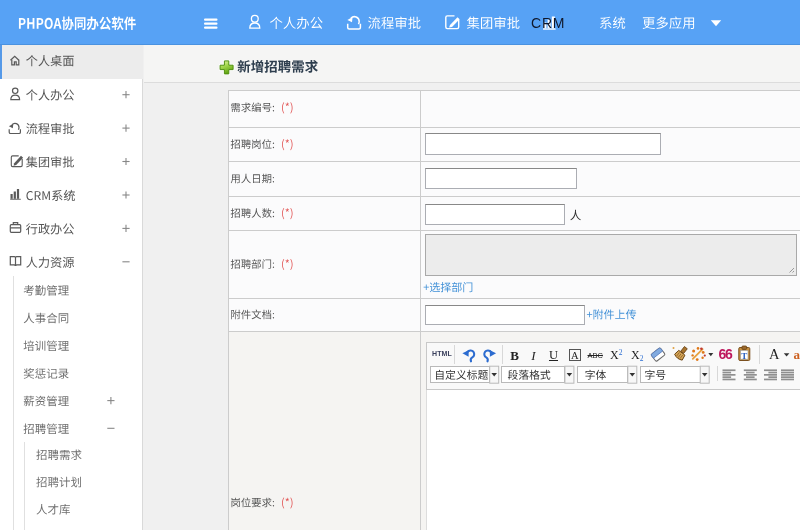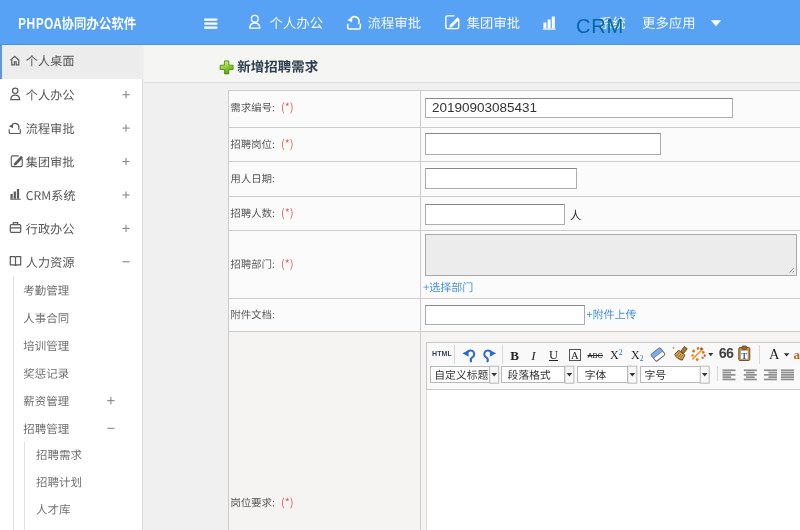--- a/index.html
+++ b/index.html
@@ -14,21 +14,20 @@
 <div class="abs" style="left:228px;top:90px;width:640px;height:500px;background:#fbfbfc;border:1px solid #ccc;border-right:none"></div>
 <div class="abs" style="left:229px;top:332px;width:639px;height:198px;background:#f5f4f2"></div>
 <div class="abs" style="left:420px;top:90px;width:1px;height:500px;background:#ccc"></div>
 <div class="abs" style="left:228px;top:127px;width:640px;height:1px;background:#ccc"></div>
     <div class="abs" style="left:228px;top:161px;width:640px;height:1px;background:#ccc"></div>
     <div class="abs" style="left:228px;top:196px;width:640px;height:1px;background:#ccc"></div>
     <div class="abs" style="left:228px;top:230px;width:640px;height:1px;background:#ccc"></div>
     <div class="abs" style="left:228px;top:298px;width:640px;height:1px;background:#ccc"></div>
     <div class="abs" style="left:228px;top:331px;width:640px;height:1px;background:#ccc"></div>
 
-<div class="abs" style="left:425px;top:98px;width:308px;height:20px;background:#fff;border:1px solid #abadb3;border-top-color:#888;font-size:13.5px;color:#333;line-height:18px;padding-left:6px">20190903085431</div>
 <div class="abs" style="left:425px;top:133px;width:236px;height:22px;background:#fff;border:1px solid #abadb3;border-top-color:#888"></div>
 <div class="abs" style="left:425px;top:168px;width:152px;height:21px;background:#fff;border:1px solid #abadb3;border-top-color:#888"></div>
 <div class="abs" style="left:425px;top:204px;width:140px;height:21px;background:#fff;border:1px solid #abadb3;border-top-color:#888"></div>
 <div class="abs" style="left:425px;top:234px;width:372px;height:42px;background:#ececec;border:1px solid #a9a9a9"></div>
 <div class="abs" style="left:425px;top:305px;width:160px;height:20px;background:#fff;border:1px solid #abadb3;border-top-color:#888"></div>
 
 <div class="abs" style="left:425.5px;top:342px;width:440px;height:48px;background:#f9f9f9;border:1px solid #c8c8c8;border-right:none"></div>
 <div class="abs" style="left:425.5px;top:390px;width:440px;height:140px;background:#fff;border-left:1px solid #ddd"></div>
 
 <div class="abs" style="left:430px;top:366.2px;width:60px;height:17px;background:#fff;border:1px solid #b9b9b9"></div>
@@ -42,24 +41,24 @@
 <div class="abs" style="left:716.9px;top:366px;width:1px;height:15px;background:#d8d8d8"></div>
 
 <div class="abs" style="left:432px;top:350px;font-size:7px;font-weight:bold;color:#3a3f5c;letter-spacing:0.1px">HTML</div>
 <div class="abs" style="left:509px;top:348px;width:11px;text-align:center;font-family:'Liberation Serif',serif;font-size:13px;font-weight:bold;color:#222">B</div>
 <div class="abs" style="left:528px;top:348px;width:11px;text-align:center;font-family:'Liberation Serif',serif;font-size:13px;font-style:italic;color:#222">I</div>
 <div class="abs" style="left:548px;top:348px;width:11px;text-align:center;font-family:'Liberation Serif',serif;font-size:12.5px;color:#222;text-decoration:underline">U</div>
 <div class="abs" style="left:569px;top:348.5px;width:11.5px;height:12.5px;border:1px solid #555;text-align:center;font-family:'Liberation Serif',serif;font-size:10.5px;color:#222;line-height:11.5px">A</div>
 <div class="abs" style="left:587.5px;top:350.5px;font-size:7.5px;font-weight:normal;color:#222;text-decoration:line-through">ABC</div>
 <div class="abs" style="left:610px;top:348px;font-family:'Liberation Serif',serif;font-size:12px;color:#222">X<span style="font-size:7.5px;color:#2e6fd2;vertical-align:4px">2</span></div>
 <div class="abs" style="left:631px;top:348px;font-family:'Liberation Serif',serif;font-size:12px;color:#222">X<span style="font-size:7.5px;color:#2e6fd2;vertical-align:-2px">2</span></div>
-<div class="abs" style="left:718.5px;top:346px;font-family:Liberation Mono, monospace;font-size:14px;font-weight:bold;color:#404040;letter-spacing:-1.2px">66</div>
+<div class="abs" style="left:718.5px;top:346px;font-family:Liberation Sans, sans-serif;font-size:14px;font-weight:bold;color:#be185d;letter-spacing:-1.2px">66</div>
 <div class="abs" style="left:769px;top:346px;font-family:'Liberation Serif',serif;font-size:14.5px;color:#222">A</div>
 <div class="abs" style="left:793.5px;top:347px;font-family:'Liberation Serif',serif;font-size:13px;font-weight:bold;color:#cc5f1e">a</div>
-<div class="abs" style="left:576px;top:15px;font-size:20px;letter-spacing:0.8px;color:#0369a1;z-index:5">CRM</div>
+<div class="abs" style="left:531px;top:15px;font-size:14px;letter-spacing:0.8px;color:#0f172a;z-index:5">CRM</div>
 
 <div class="abs" style="left:0;top:0;width:800px;height:45px;background:#57a2f5;border-bottom:1px solid #4a92e0"></div>
 
 <div class="abs" style="left:0;top:45px;width:143px;height:485px;background:#fff;border-right:1px solid #d9d9d9"></div>
 <div class="abs" style="left:0;top:45px;width:143px;height:33.5px;background:#ececec"></div>
 <div class="abs" style="left:0;top:45px;width:2px;height:33.5px;background:#5599e8"></div>
 <div class="abs" style="left:13px;top:276px;width:1px;height:254px;background:#e0e0e0"></div>
 <div class="abs" style="left:24px;top:442px;width:1px;height:88px;background:#e0e0e0"></div>
 
 <svg class="abs" style="left:0;top:0" width="800" height="530" viewBox="0 0 800 530">

